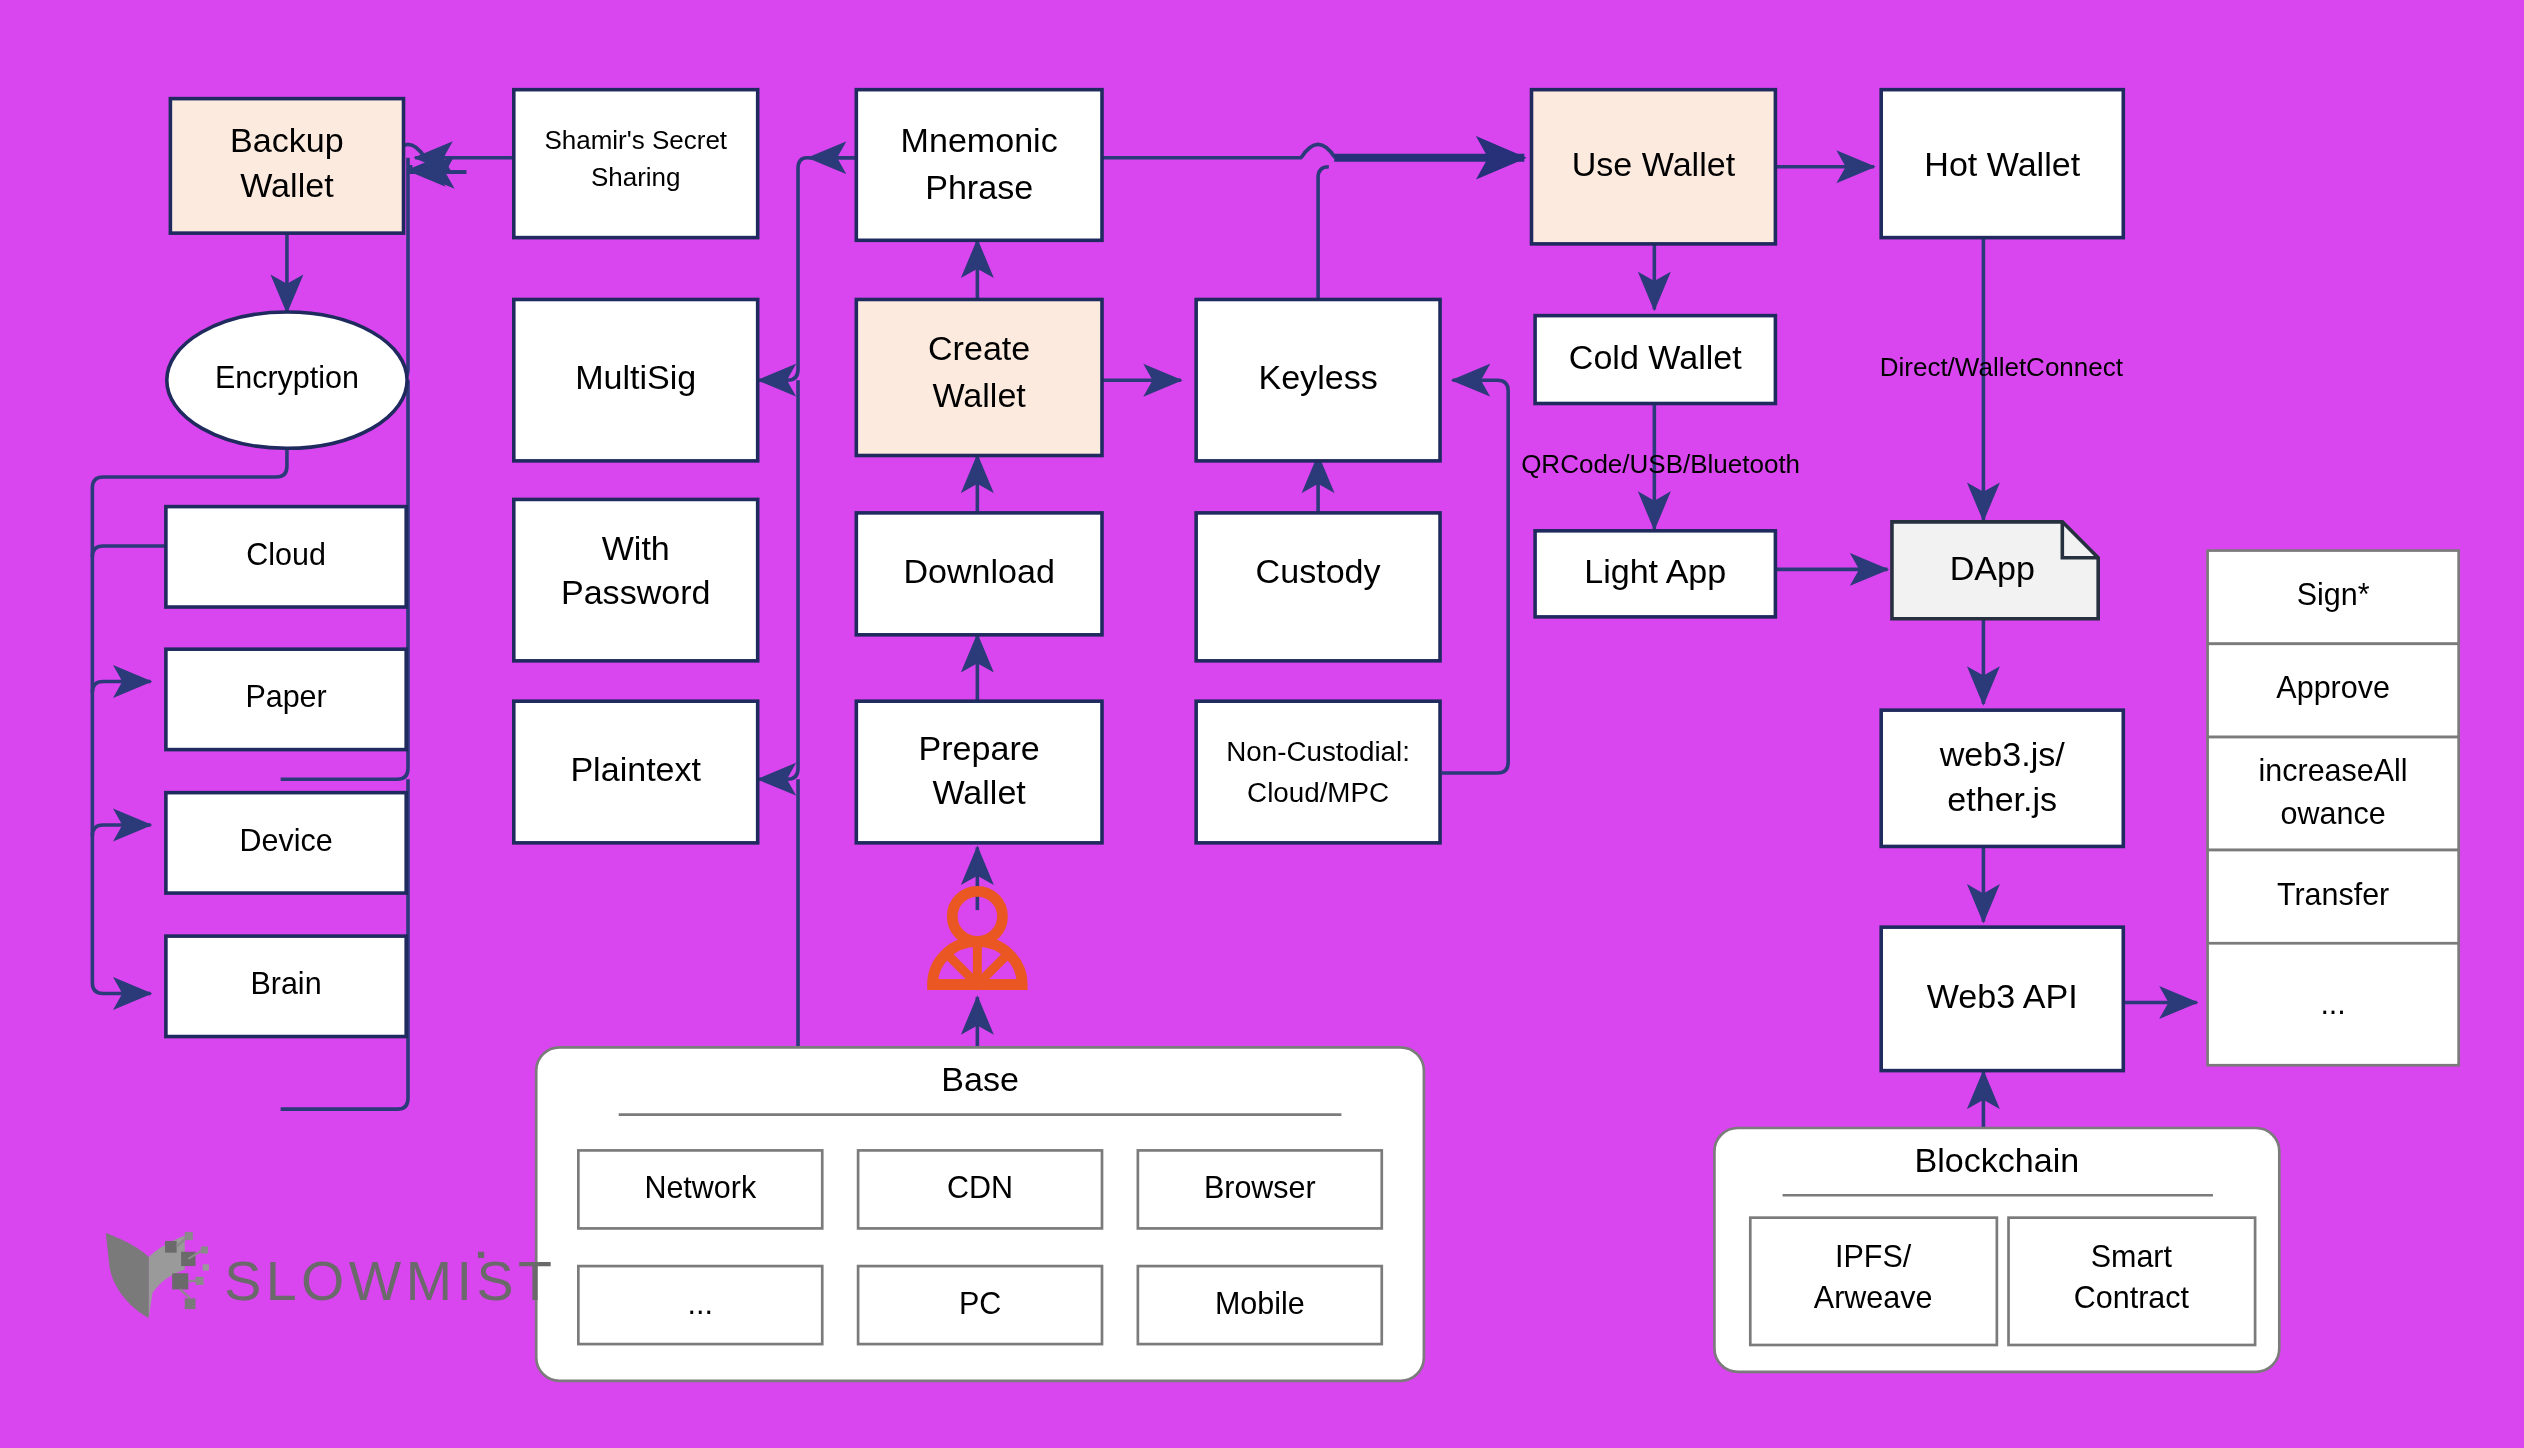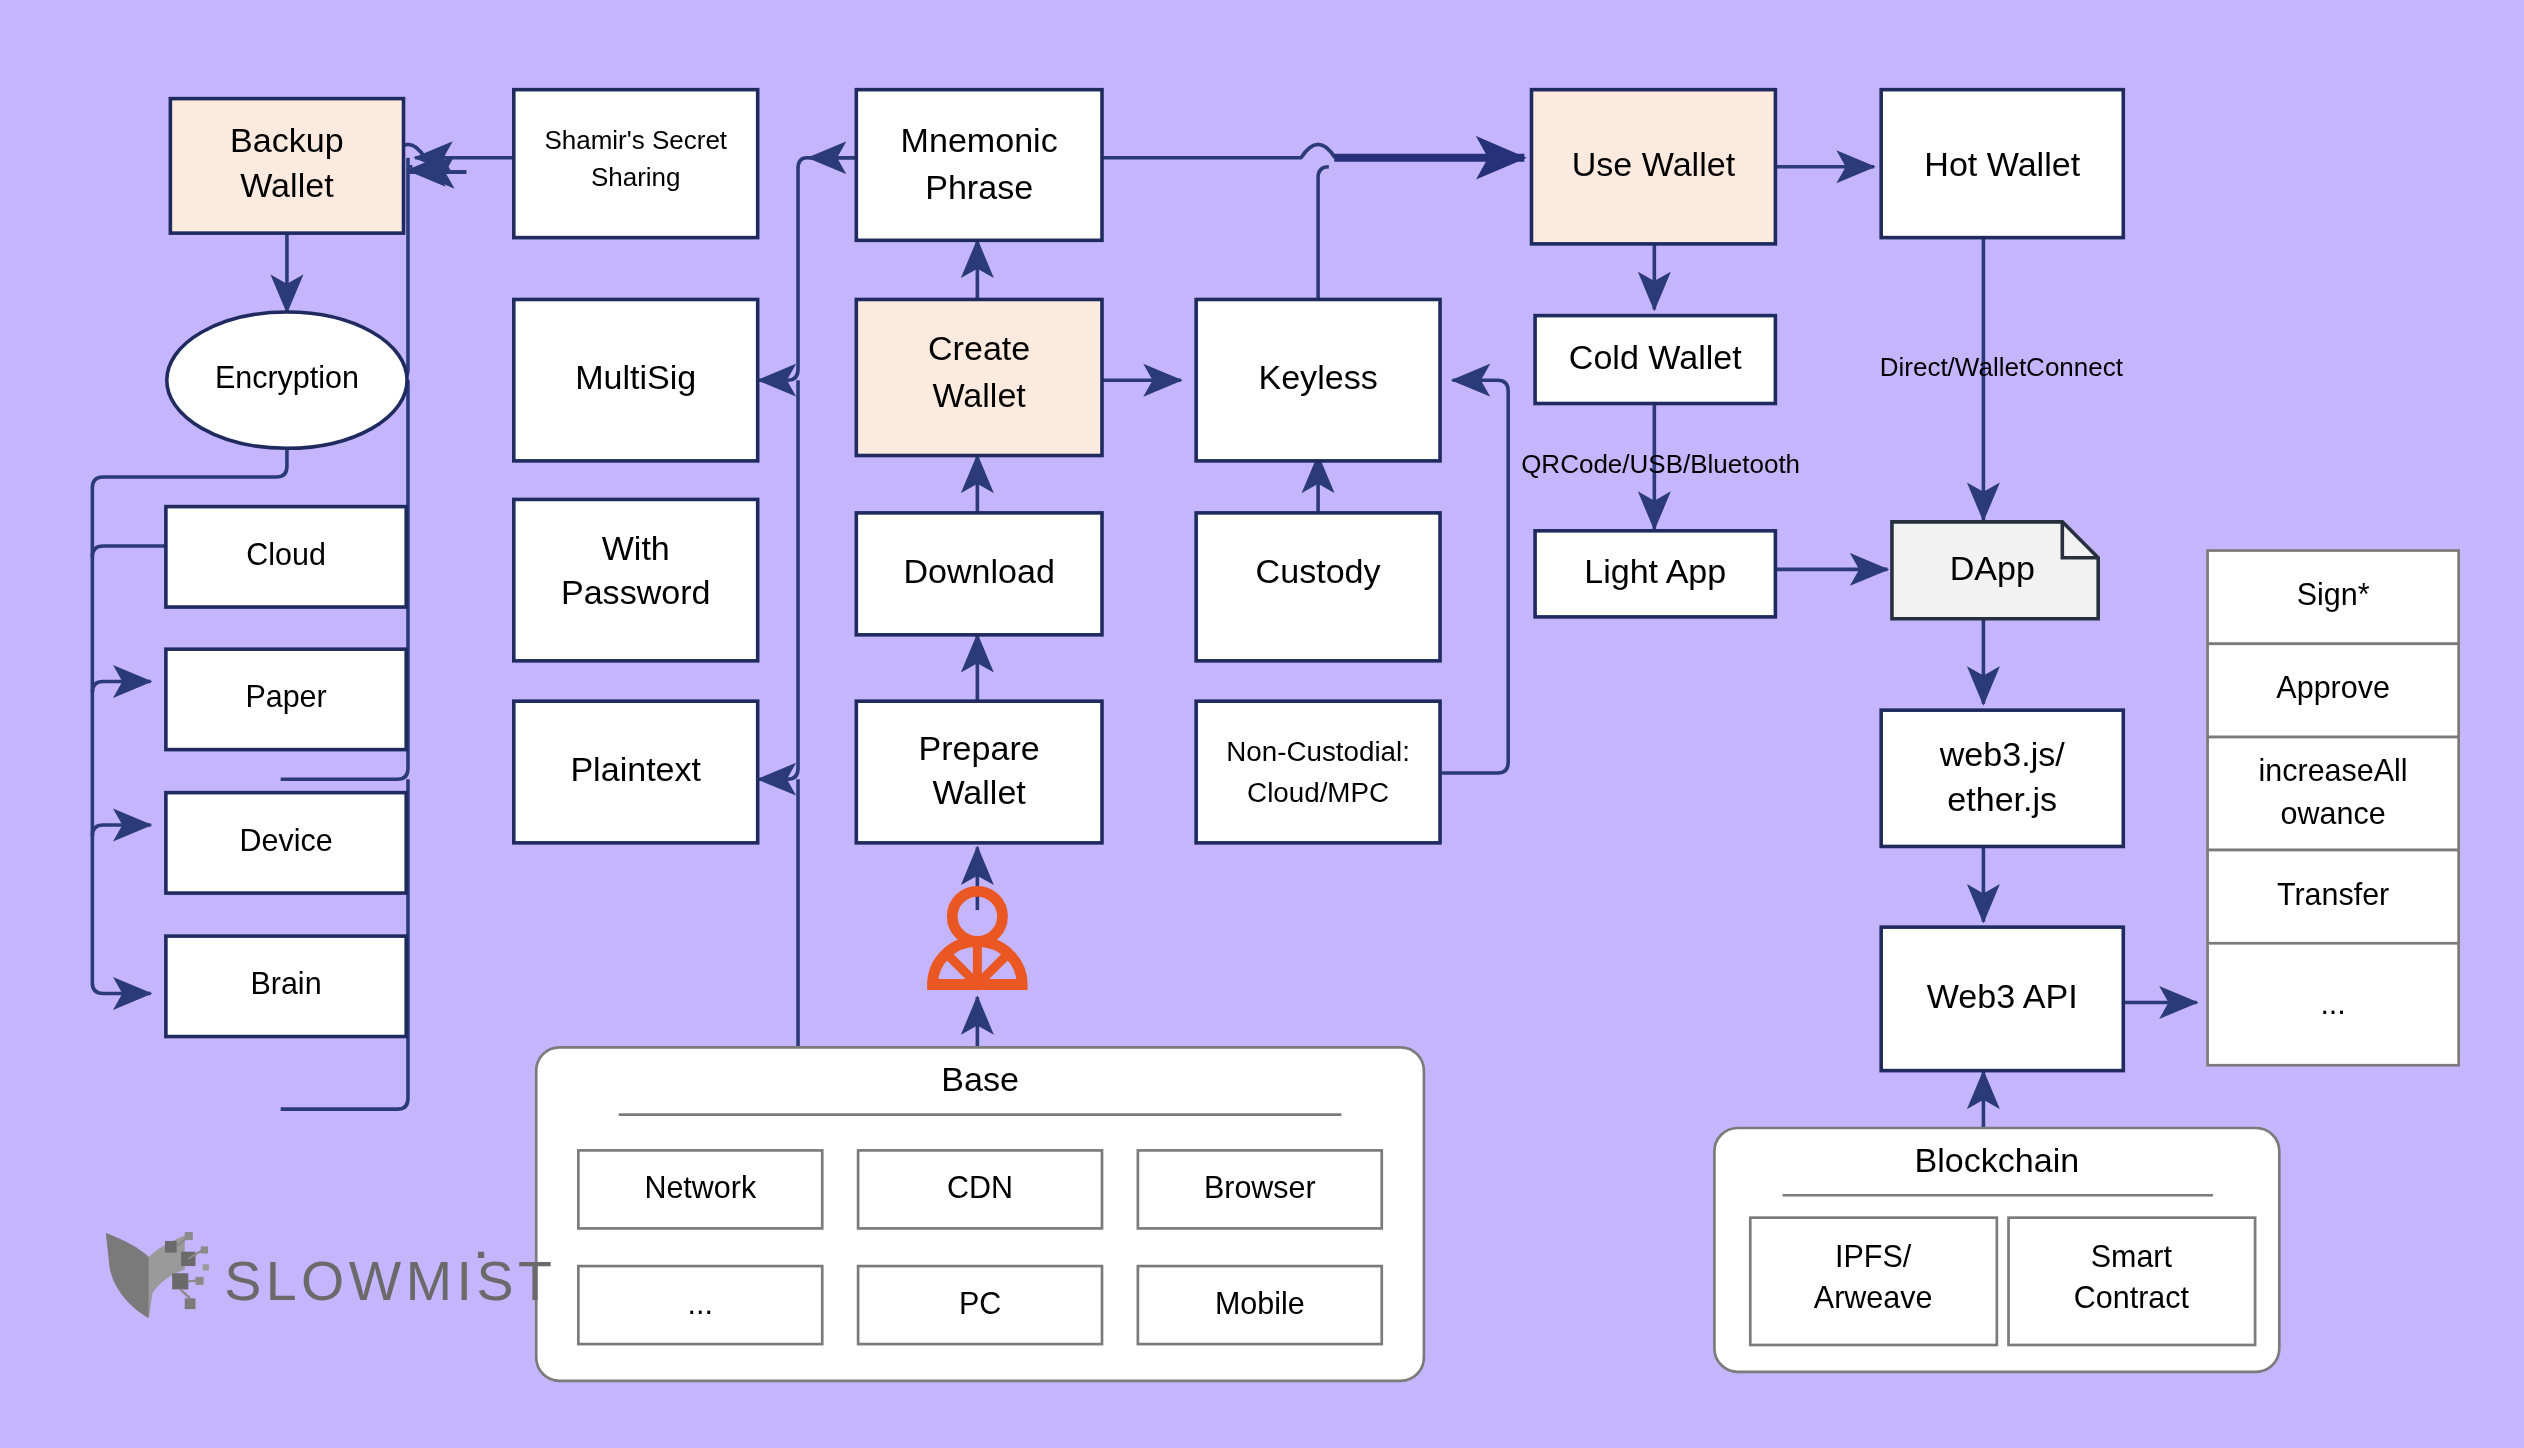--- a/index.html
+++ b/index.html
@@ -1,18 +1,18 @@
 <!DOCTYPE html>
 <html style="font-size:14.3px"><head>
 <meta charset="utf-8">
 <style>
   html,body{margin:0;padding:0;background:#ffffff;}
   body{width:2525px;height:1449px;overflow:hidden;
        font-family:"Liberation Sans",sans-serif;}
-  #stage{position:relative;width:2525px;height:1449px;background:#c4b5fd;}
+  #stage{position:relative;width:2525px;height:1449px;background:#d946ef;}
   svg{position:absolute;left:0;top:0;width:2525px;height:1449px;}
   .nodeText{font-family:"Liberation Sans",sans-serif;fill:#000;text-anchor:middle;
             dominant-baseline:middle;}
   .t38{font-size:38px;}
   .t34{font-size:34px;}
   .t31{font-size:31px;}
   .t29{font-size:29px;}
   .edgeLabel{font-family:"Liberation Sans",sans-serif;font-size:29px;fill:#000;
              text-anchor:middle;dominant-baseline:middle;}
   .box{fill:#ffffff;stroke:#1f2a5e;stroke-width:4;}

